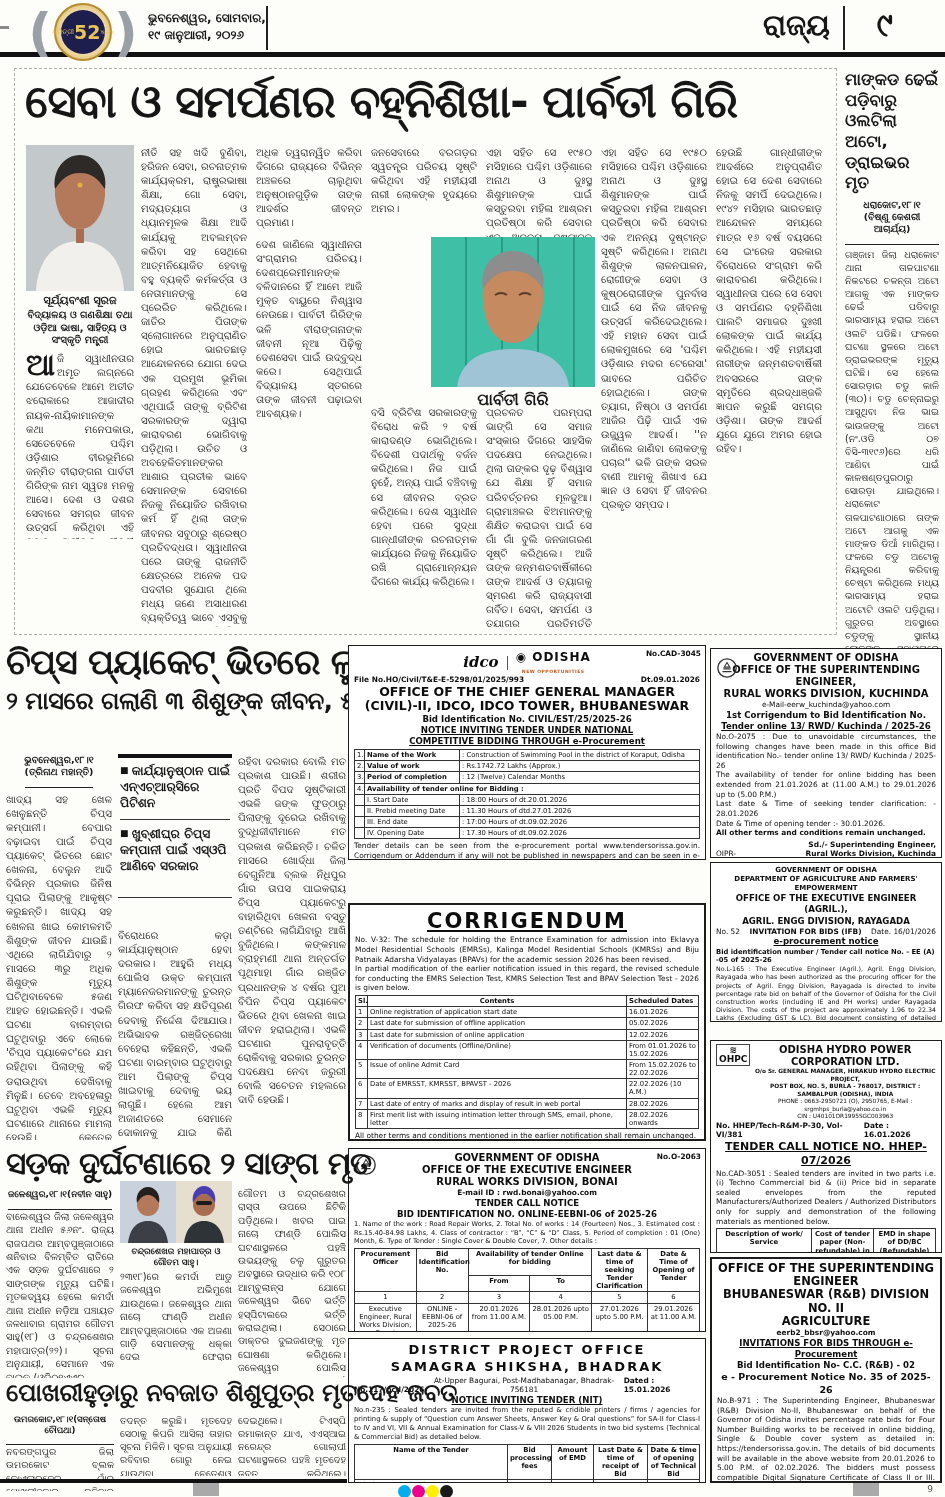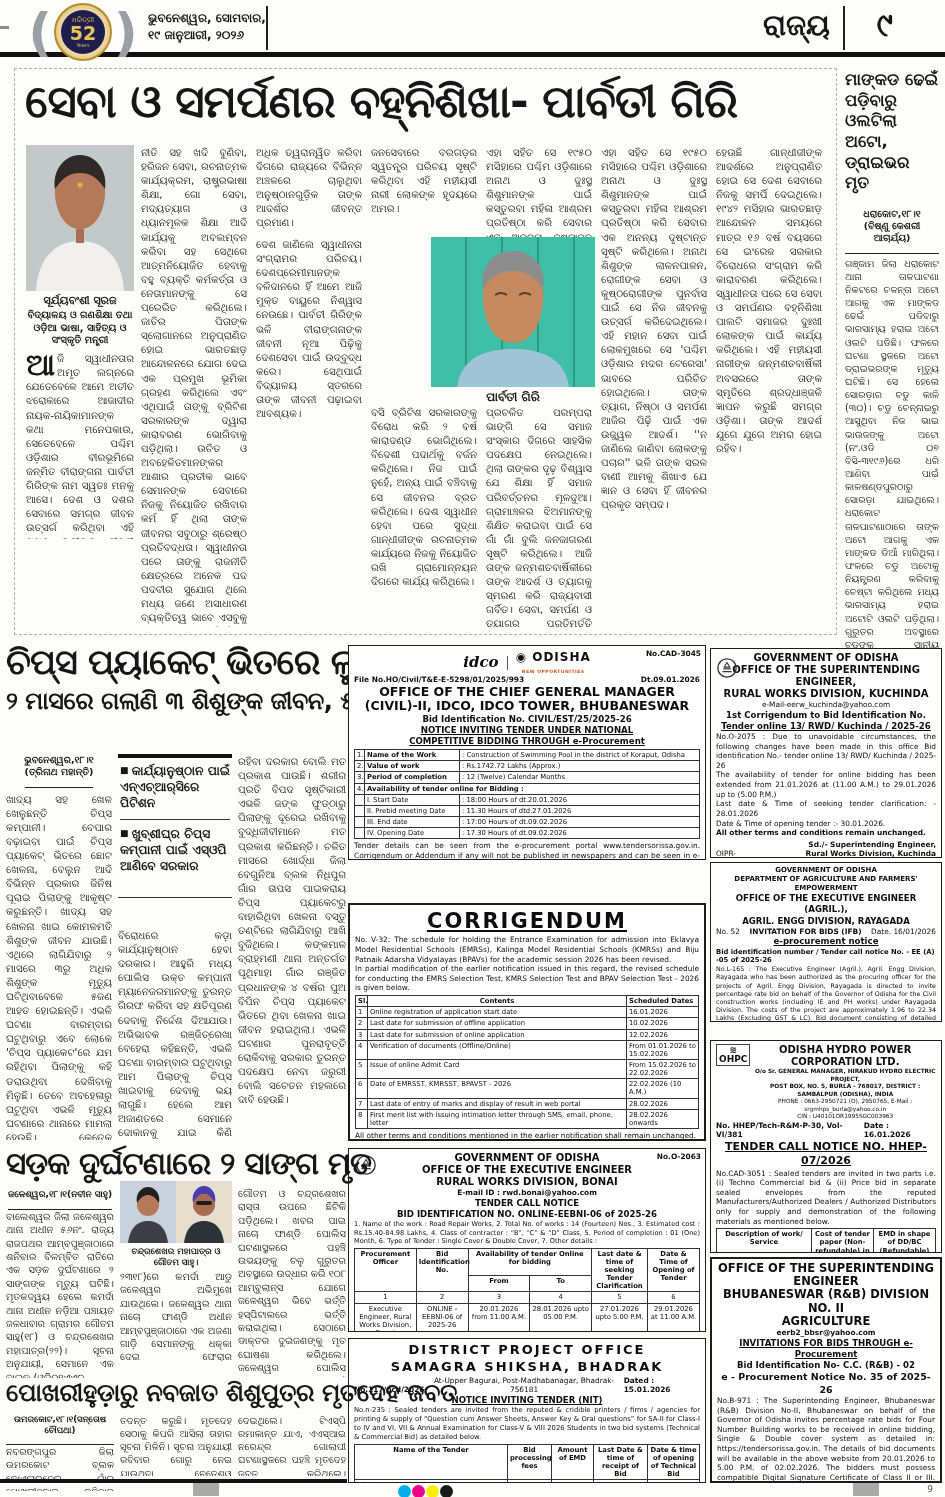--- a/index.html
+++ b/index.html
@@ -3,21 +3,21 @@
 <meta charset="utf-8">
 <style>
 *{margin:0;padding:0;box-sizing:border-box}
 html,body{background:#d8d8d2}
 .page{position:relative;width:945px;height:1497px;margin:0 auto;background:#fdfdfa;color:#161616;font-family:"DejaVu Sans","Liberation Sans",sans-serif;overflow:hidden}
 
 .hdr-rule{position:absolute;left:0;top:52px;width:945px;height:5px;background:#111}
 .logo{position:absolute;left:24px;top:1px;width:118px;height:62px;display:flex;align-items:center;justify-content:center;z-index:5}
 .bracket{font-size:52px;color:#9aa0a6;font-weight:bold;line-height:1}
 .wreath{width:58px;height:58px;border-radius:50%;background:radial-gradient(circle,#f3dfae 55%,#c9a13b 100%);border:2px solid #b58c2e;display:flex;align-items:center;justify-content:center;margin:0 2px}
-.badge{width:44px;height:44px;border-radius:50%;background:#1d1d4e;color:#e8c35a;display:flex;flex-direction:column;align-items:center;justify-content:center;line-height:1}
+.badge{width:44px;height:44px;border-radius:50%;background:#1d1d4e;color:#e8c35a;display:flex;flex-direction:row;align-items:center;justify-content:center;line-height:1}
 .badge .b1{font-size:7px}.badge .b2{font-size:19px;font-weight:bold}.badge .b3{font-size:5px}
 .hdr-date{position:absolute;left:148px;top:10px;font-size:12px;font-weight:bold;line-height:1.45;white-space:pre-line}
 .hdr-vline{position:absolute;left:266px;top:6px;width:2px;height:44px;background:#222}
 .hdr-section{position:absolute;right:115px;top:8px;font-size:29px;font-weight:bold}
 .hdr-vline2{position:absolute;right:100px;top:6px;width:2px;height:44px;background:#222}
 .hdr-page{position:absolute;right:52px;top:5px;font-size:33px;font-weight:bold}
 .edge-tick{position:absolute;background:#8a8a8a}
 
 .obody{font-size:10.3px;line-height:1.37;text-align:justify;overflow:hidden;word-break:break-word}
 .dl{font-weight:bold;text-align:center;font-size:9.5px;line-height:1.3}
@@ -148,30 +148,30 @@
     <div class="pg-photo">
       <div class="pg-img">
         <svg width="164" height="150" viewBox="0 0 164 150">
           <rect width="164" height="150" fill="none"></rect>
           <path d="M82 22 C60 22 50 42 52 64 C54 88 64 106 82 106 C100 106 110 88 112 64 C114 42 104 22 82 22 Z" fill="#c58a5f"></path>
           <path d="M52 52 C48 30 62 14 82 14 C102 14 116 30 112 52 C104 40 96 34 82 34 C68 34 60 40 52 52 Z" fill="#8d8d8d"></path>
           <path d="M26 150 C30 122 52 112 82 112 C112 112 134 122 138 150 Z" fill="#9fc4d6"></path>
           <path d="M64 58 q6 -4 12 0 M88 58 q6 -4 12 0" stroke="#5a3a28" stroke-width="2" fill="none"></path>
         </svg>
       </div>
-      <div class="cap" style="font-size:12px">ପାର୍ବତୀ ଗିରି</div>
+      <div class="cap" style="font-size:16px">ପାର୍ବତୀ ଗିରି</div>
     </div>
   </div>
 
   <div class="side-art">
     <div class="side-hl">ମାଙ୍କଡ ଢେଇଁ
 ପଡ଼ିବାରୁ
 ଓଲଟିଲା ଅଟୋ,
 ଡ୍ରାଇଭର ମୃତ</div>
-    <div class="dl" style="margin-top:14px">ଧରାକୋଟ,୧୮।୧</div>
+    <div class="dl" style="margin-top:5px">ଧରାକୋଟ,୧୮।୧</div>
     <div class="dl"><span class="u2">(ବିଷ୍ଣୁ କେଶରୀ ଆଚାର୍ଯ୍ୟ)</span></div>
     <div class="obody" style="height:436px;margin-top:3px">ଗଞ୍ଜାମ ଜିଲା ଧରାକୋଟ ଥାନା ତାଳପାଟଣା ନିକଟରେ ଚଳନ୍ତା ଅଟୋ ଆଗକୁ ଏକ ମାଙ୍କଡ ଢେଇଁ ପଡିବାରୁ ଭାରସାମ୍ୟ ହରାଇ ଅଟୋ ଓଲଟି ପଡିଛି। ଫଳରେ ଘଟଣା ସ୍ଥଳରେ ଅଟୋ ଡ୍ରାଇଭରଙ୍କ ମୃତ୍ୟୁ ଘଟିଛି। ସେ ହେଲେ ସୋରଡ଼ାର ଚଡୁ କାଳି (୩୦)। ଚଡୁ ଚେନ୍ନାଇରୁ ଆସୁଥିବା ନିଜ ଭାଇ ଭାଉଜଙ୍କୁ ଅଟୋ (ନଂ.ଓଡି ୦୭ ବିସି-୩୧୯୬)ରେ ଧରି ଆଣିବା ପାଇଁ କାଳଷଣ୍ଡପୁରଠାରୁ ସୋରଡ଼ା ଯାଇଥିଲେ। ଧରାକୋଟ ତାଳପାଟଣାଠାରେ ତାଙ୍କ ଅଟୋ ଆଗକୁ ଏକ ମାଙ୍କଡ ଡିଆଁ ମାରିଥିଲା। ଫଳରେ ଚଡୁ ଅଟୋକୁ ନିୟନ୍ତ୍ରଣ କରିବାକୁ ଚେଷ୍ଟା କରିଥିଲେ ମଧ୍ୟ ଭାରସାମ୍ୟ ହରାଇ ଅଟୋଟି ଓଲଟି ପଡ଼ିଥିଲା। ଗୁରୁତର ଅବସ୍ଥାରେ ଚଡୁଙ୍କୁ ସ୍ଥାନୀୟ ଲୋକଙ୍କ ସହାୟତାରେ ଧରାକୋଟ ଗୋଷ୍ଠୀ ସ୍ୱାସ୍ଥ୍ୟକେନ୍ଦ୍ରକୁ ନିଆଯାଇଥିଲା। ସେଠାରେ ଡାକ୍ତର ତାଙ୍କୁ ମୃତ ଘୋଷଣା କରିଥିଲେ। ଖବରପାଇ ଘଟଣା ସ୍ଥଳରେ ପୋଲିସ ପହଞ୍ଚି ଏହାର ତଦନ୍ତ ଆରମ୍ଭ କରିଛି।</div>
   </div>
 
   <div class="chips">
     <div class="chips-hl">ଚିପ୍ସ ପ୍ୟାକେଟ୍ ଭିତରେ ଲୁଚିଛି ଯମ</div>
     <div class="chips-sub">୨ ମାସରେ ଗଲାଣି ୩ ଶିଶୁଙ୍କ ଜୀବନ, ୫ ଆହତ</div>
     <div class="bullet-box">
       <div class="bullet"><span class="sq">■ </span><span>କାର୍ଯ୍ୟାନୁଷ୍ଠାନ ପାଇଁ ଏନ୍‌ଏଚ୍‌ଆର୍‌ସିରେ ପିଟିଶନ</span></div>
       <div class="bb-div"></div>
@@ -261,21 +261,21 @@
         <th style="width:72px">Scheduled Dates</th>
       </tr>
       <tr>
             <td>1</td>
             <td>Online registration of application start date</td>
             <td>16.01.2026</td>
           </tr>
       <tr>
             <td>2</td>
             <td>Last date for submission of offline application</td>
-            <td>10.02.2026</td>
+            <td>05.02.2026</td>
           </tr>
       <tr>
             <td>3</td>
             <td>Last date for submission of online application</td>
             <td>12.02.2026</td>
           </tr>
       <tr>
             <td>4</td>
             <td>Verification of documents (Offline/Online)</td>
             <td>From 01.01.2026 to 15.02.2026</td>

